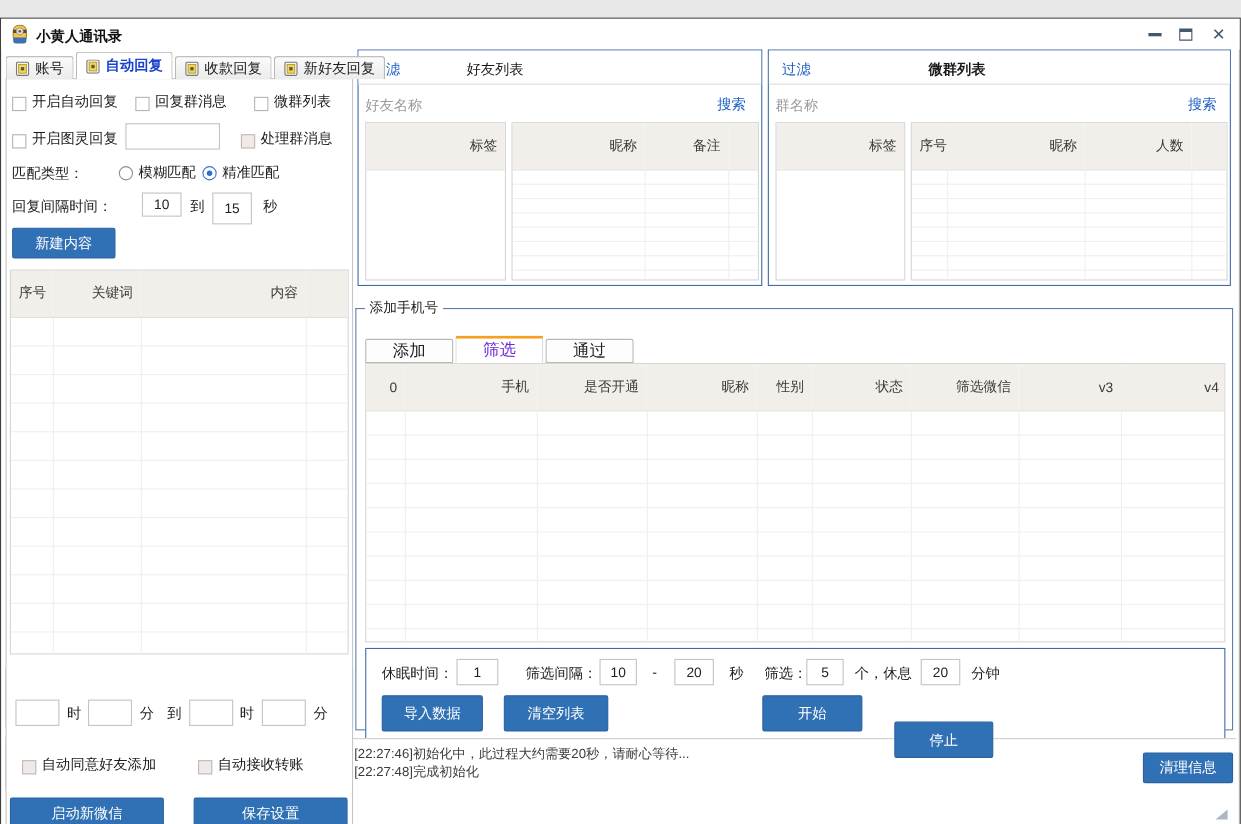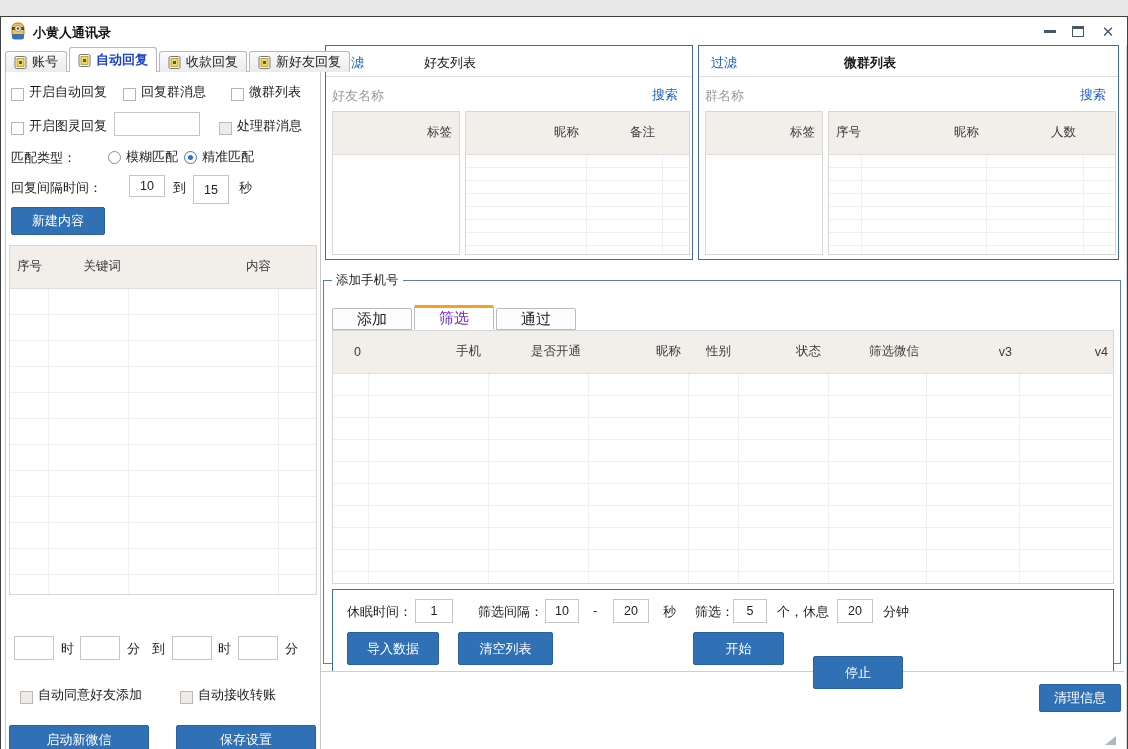--- a/index.html
+++ b/index.html
@@ -615,17 +615,21 @@
       <span class="lbl" style="left:550px;top:13px;">分钟</span>
 
       <div class="btn" style="left:14px;top:42px;width:92px;height:33px;">导入数据</div>
       <div class="btn" style="left:125px;top:42px;width:95px;height:33px;">清空列表</div>
       <div class="btn" style="left:360px;top:42px;width:91px;height:33px;">开始</div>
       <div class="btn" style="left:480px;top:42px;width:90px;height:33px;margin-top:24px;">停止</div>
     </div>
   </fieldset>
 
   <div class="logpanel">
+    <div style="position:absolute;left:6px;top:5px;">
+      <div class="logline">[22:27:46]初始化中，此过程大约需要20秒，请耐心等待...</div>
+      <div class="logline">[22:27:48]完成初始化</div>
+    </div>
     <div class="btn" style="left:723px;top:12px;width:82px;height:28px;">清理信息</div>
     <div class="grip"></div>
   </div>
 
 </div>
 
 </body></html>

